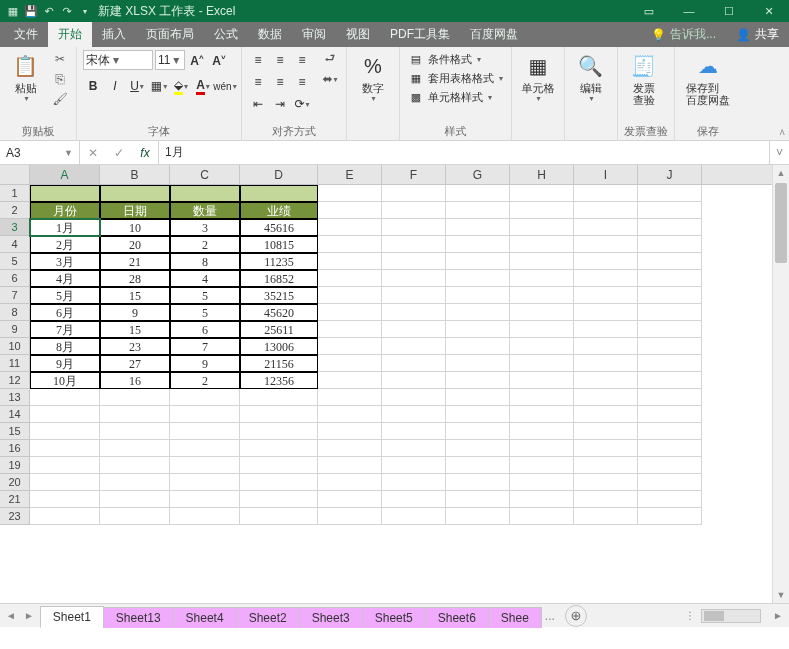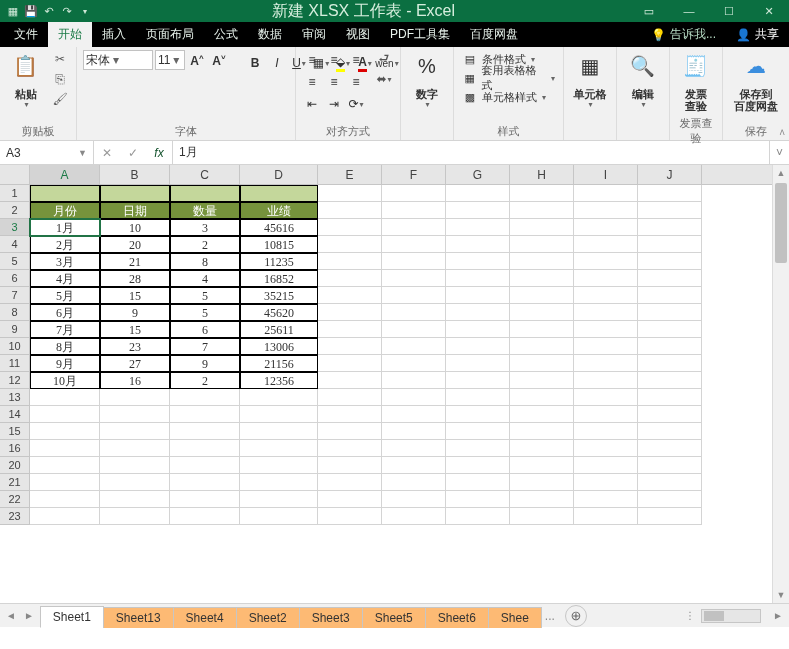--- a/index.html
+++ b/index.html
@@ -1,39 +1,39 @@
 <!DOCTYPE html>
 <html><head>
 <meta charset="utf-8">
 <style>
 * { box-sizing: border-box; margin: 0; padding: 0; font-family: "Microsoft YaHei", Arial, sans-serif; }
 body { width: 789px; height: 649px; background: #fff; overflow: hidden; font-size: 12px; color: #333; }
 
 .titlebar { height: 22px; background: #0b6f41; display: flex; align-items: center; color: #cde; }
 .titlebar .left-icons { display: flex; gap: 4px; padding: 0 6px; }
 .titlebar .left-icons span { width: 14px; height: 14px; display: inline-flex; align-items: center; justify-content: center; color: #cfe8d8; font-size: 11px; }
-.titlebar .title { flex: 1; text-align: center; font-size: 16px; color: #d6eedd; }
+.titlebar .title { flex: 1; text-align: left; font-size: 12px; color: #d6eedd; }
 .titlebar .win-btns { display: flex; }
 .titlebar .win-btns span { width: 40px; height: 22px; display: inline-flex; align-items: center; justify-content: center; color: #cfe8d8; font-size: 11px; }
 
-.tabs { height: 25px; background: #000000; display: flex; align-items: flex-end; padding-left: 4px; color: #fff; }
+.tabs { height: 25px; background: #737373; display: flex; align-items: flex-end; padding-left: 4px; color: #fff; }
 .tab { padding: 4px 10px 4px 10px; font-size: 12px; cursor: pointer; color: #e8f3ec; }
 .tab.active { background: #f1f1f1; color: #1b7a46; }
 .tabs .spacer { flex: 1; }
 .tabs .tell { color: #b8dcc5; font-size: 12px; padding: 4px 10px; display: flex; align-items: center; gap: 4px; }
 .tabs .share { color: #fff; font-size: 12px; padding: 4px 10px; display: flex; align-items: center; gap: 4px; }
 
 .ribbon { height: 94px; background: #f1f1f1; border-bottom: 1px solid #d4d4d4; display: flex; position: relative; }
 .group { border-right: 1px solid #dcdcdc; padding: 3px 6px 1px 6px; display: flex; flex-direction: column; justify-content: space-between; }
 .group-label { text-align: center; font-size: 11px; color: #6a6a6a; padding-top: 2px; }
 .group-body { display: flex; align-items: flex-start; gap: 4px; flex: 1; }
 
 .big-btn { display: flex; flex-direction: column; align-items: center; justify-content: center; width: 40px; padding: 2px; cursor: pointer; }
 .big-btn .ic { width: 28px; height: 28px; display: flex; align-items: center; justify-content: center; font-size: 20px; }
-.big-btn .lbl { font-size: 11px; margin-top: 8px; text-align: center; line-height: 1.1; font-weight: bold; }
+.big-btn .lbl { font-size: 11px; margin-top: 2px; line-height: 1.1; }
 .small-col { display: flex; flex-direction: column; gap: 2px; }
 .mini { width: 20px; height: 18px; display: flex; align-items: center; justify-content: center; font-size: 12px; cursor: pointer; color: #555; }
 
 .font-row { display: flex; gap: 2px; align-items: center; }
 .font-combo { height: 20px; border: 1px solid #c2c2c2; background: #fff; font-size: 12px; padding: 0 2px; display: flex; align-items: center; }
 .font-name { width: 70px; }
 .font-size { width: 30px; }
 .drop { width: 12px; text-align: center; color: #666; }
 .btnrow { display: flex; gap: 2px; margin-top: 3px; }
 .fbtn { width: 20px; height: 20px; display: flex; align-items: center; justify-content: center; border: 1px solid transparent; cursor: pointer; font-size: 12px; }
@@ -41,21 +41,21 @@
 
 .align-grid { display: grid; grid-template-columns: repeat(3, 20px); grid-auto-rows: 20px; gap: 2px; }
 
 .styles-col { display: flex; flex-direction: column; gap: 1px; }
 .style-item { display: flex; align-items: center; gap: 4px; font-size: 11px; height: 18px; cursor: pointer; padding: 0 2px; }
 .style-item .sic { width: 16px; height: 14px; display: inline-flex; align-items: center; justify-content: center; }
 
 .collapse { position: absolute; right: 4px; bottom: 2px; font-size: 10px; color: #888; cursor: pointer; }
 
 .formula-bar { height: 24px; border-bottom: 1px solid #d4d4d4; display: flex; align-items: stretch; background: #fff; }
-.name-box { width: 94px; border-right: 1px solid #d4d4d4; display: flex; align-items: center; padding: 0 6px; font-size: 12px; }
+.name-box { width: 80px; border-right: 1px solid #d4d4d4; display: flex; align-items: center; padding: 0 6px; font-size: 12px; }
 .name-box .nbdrop { margin-left: auto; color: #888; font-size: 9px; }
 .fb-btns { display: flex; align-items: center; border-right: 1px solid #d4d4d4; }
 .fb-btns span { width: 26px; text-align: center; color: #999; font-size: 12px; cursor: pointer; }
 .fb-btns .fx { font-style: italic; color: #14532d; }
 .formula-input { flex: 1; display: flex; align-items: center; padding: 0 6px; font-size: 12px; }
 .fb-expand { width: 20px; display: flex; align-items: center; justify-content: center; color: #888; border-left: 1px solid #d4d4d4; }
 
 .grid-area { position: relative; height: 438px; display: flex; }
 .grid-scroll { flex: 1; overflow: hidden; position: relative; }
 .col-headers { display: flex; height: 20px; background: #e6e6e6; border-bottom: 1px solid #c6c6c6; }
@@ -79,21 +79,21 @@
 
 .vscroll { width: 17px; background: #f1f1f1; border-left: 1px solid #dcdcdc; position: relative; }
 .vscroll .thumb { position: absolute; top: 18px; left: 2px; right: 2px; height: 80px; background: #c1c1c1; border-radius: 2px; }
 .vscroll .arr { position: absolute; left: 0; right: 0; height: 16px; text-align: center; color: #888; font-size: 9px; line-height: 16px; }
 .vscroll .up { top: 0; } .vscroll .dn { bottom: 0; }
 
 .sheet-bar { height: 24px; border-top: 1px solid #d4d4d4; background: #f1f1f1; display: flex; align-items: center; font-size: 12px; }
 .sb-nav { display: flex; padding: 0 6px; gap: 8px; color: #888; }
 .sb-nav span { cursor: pointer; font-size: 10px; }
 .sb-tabs { display: flex; align-items: flex-end; height: 100%; }
-.sb-tab { padding: 3px 12px; border: 1px solid #c6c6c6; border-bottom: none; background: #fdba74; margin-right: -1px; cursor: pointer; position: relative; top: 1px; }
+.sb-tab { padding: 3px 12px; border: 1px solid #c6c6c6; border-bottom: none; background: #f0abfc; margin-right: -1px; cursor: pointer; position: relative; top: 1px; }
 .sb-tab.active { background: #fff; border-bottom: 1px solid #fff; font-weight: 400; }
 .sb-add { width: 22px; height: 22px; display: flex; align-items: center; justify-content: center; border: 1px solid #c6c6c6; border-radius: 50%; margin-left: 6px; cursor: pointer; color: #666; font-size: 13px; }
 .sb-spacer { flex: 1; }
 .sb-hsb { width: 60px; height: 14px; background: #e6e6e6; border: 1px solid #c6c6c6; margin-right: 6px; position: relative; }
 .sb-hsb .hthumb { position: absolute; left: 2px; top: 1px; bottom: 1px; width: 20px; background: #c1c1c1; }
 </style>
 </head>
 <body>
 
 <div class="titlebar">
@@ -153,21 +153,21 @@
           </div>
         <div class="mini">
             <span>🖌</span>
           </div>
       </div>
     </div>
     <div class="group-label">剪贴板</div>
   </div>
 
   <div class="group" style="min-width:160px;">
-    <div class="group-body" style="flex-direction:row; gap:16px;">
+    <div class="group-body" style="flex-direction:column; gap:3px;">
       <div class="font-row">
         <div class="font-combo font-name">
             <span>宋体</span>
             <span class="drop">▾</span>
           </div>
         <div class="font-combo font-size">
             <span>11</span>
             <span class="drop">▾</span>
           </div>
         <div class="fbtn" title="A^">
@@ -542,47 +542,47 @@
           <div class="cell w-C"></div>
           <div class="cell w-D"></div>
           <div class="cell w-E"></div>
           <div class="cell w-F"></div>
           <div class="cell w-G"></div>
           <div class="cell w-H"></div>
           <div class="cell w-I"></div>
           <div class="cell w-J"></div>
         </div>
         <div class="row">
+          <div class="rh">19</div>
+          <div class="cell w-A"></div>
+          <div class="cell w-B"></div>
+          <div class="cell w-C"></div>
+          <div class="cell w-D"></div>
+          <div class="cell w-E"></div>
+          <div class="cell w-F"></div>
+          <div class="cell w-G"></div>
+          <div class="cell w-H"></div>
+          <div class="cell w-I"></div>
+          <div class="cell w-J"></div>
+        </div>
+        <div class="row">
           <div class="rh">20</div>
           <div class="cell w-A"></div>
           <div class="cell w-B"></div>
           <div class="cell w-C"></div>
           <div class="cell w-D"></div>
           <div class="cell w-E"></div>
           <div class="cell w-F"></div>
           <div class="cell w-G"></div>
           <div class="cell w-H"></div>
           <div class="cell w-I"></div>
           <div class="cell w-J"></div>
         </div>
         <div class="row">
           <div class="rh">21</div>
-          <div class="cell w-A"></div>
-          <div class="cell w-B"></div>
-          <div class="cell w-C"></div>
-          <div class="cell w-D"></div>
-          <div class="cell w-E"></div>
-          <div class="cell w-F"></div>
-          <div class="cell w-G"></div>
-          <div class="cell w-H"></div>
-          <div class="cell w-I"></div>
-          <div class="cell w-J"></div>
-        </div>
-        <div class="row">
-          <div class="rh">22</div>
           <div class="cell w-A"></div>
           <div class="cell w-B"></div>
           <div class="cell w-C"></div>
           <div class="cell w-D"></div>
           <div class="cell w-E"></div>
           <div class="cell w-F"></div>
           <div class="cell w-G"></div>
           <div class="cell w-H"></div>
           <div class="cell w-I"></div>
           <div class="cell w-J"></div>

